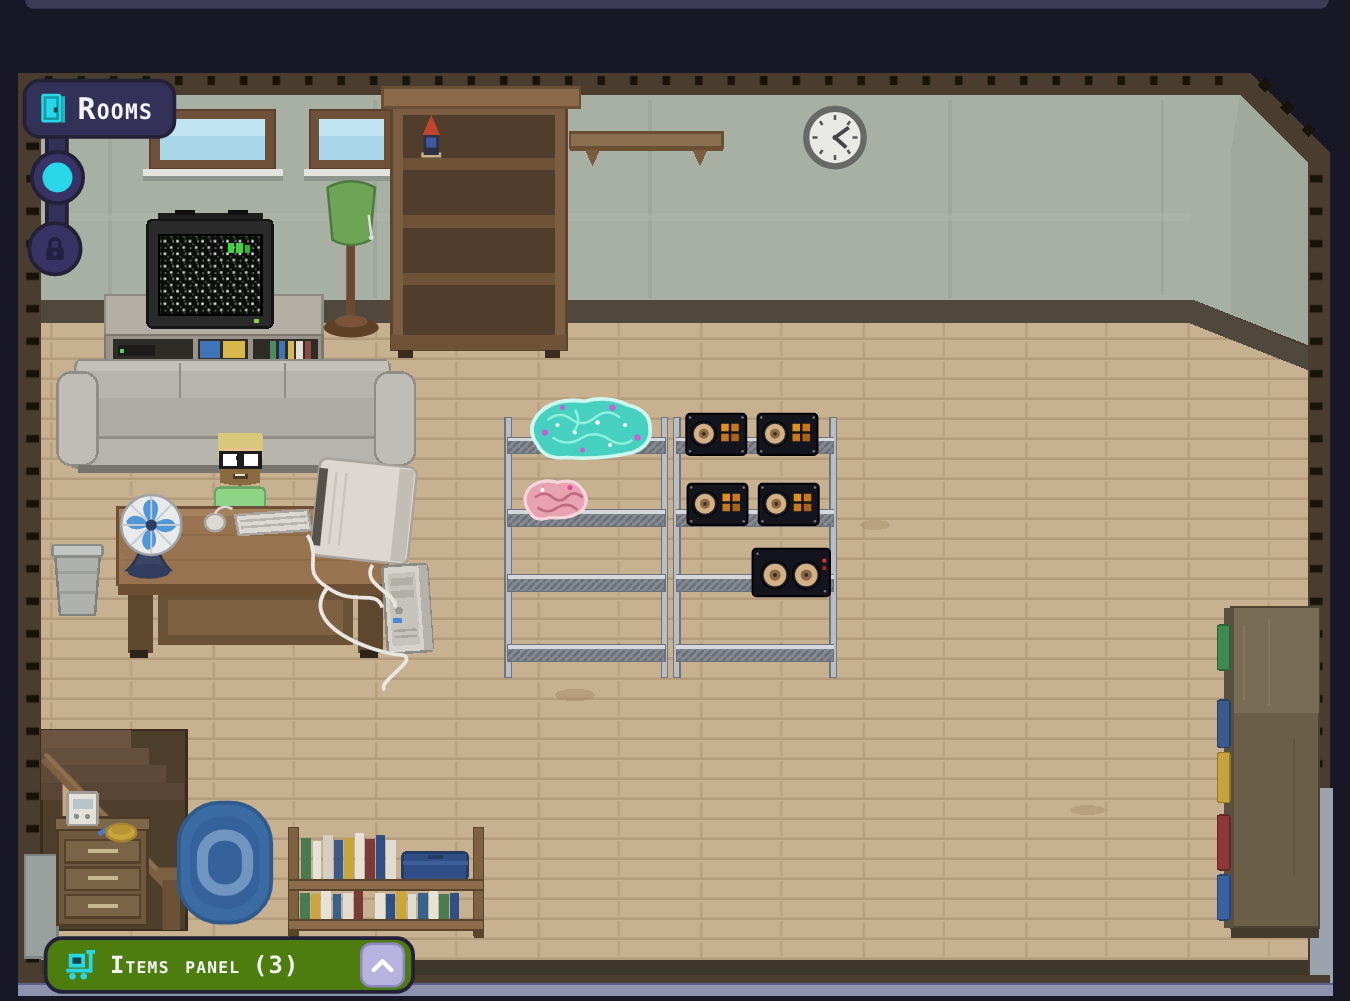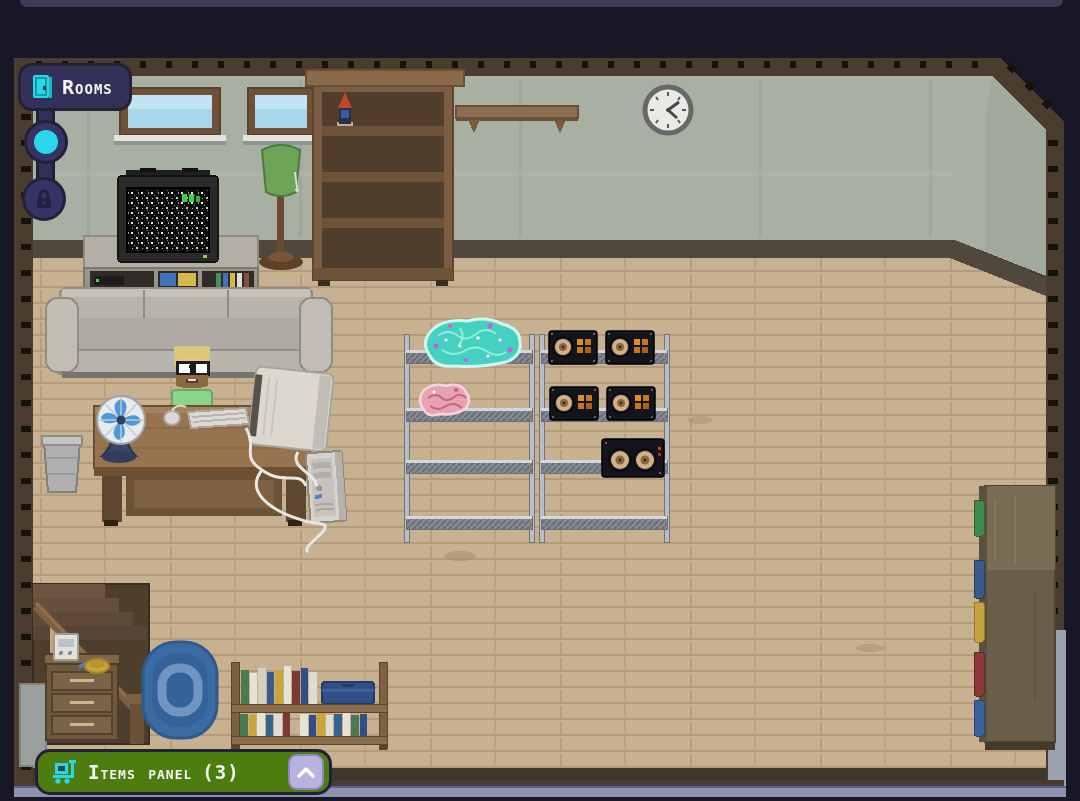--- a/index.html
+++ b/index.html
@@ -6,21 +6,21 @@
   .stage{position:relative;width:1080px;height:801px;background:#181726;overflow:hidden;
          font-family:"DejaVu Sans Mono","Liberation Mono",monospace;}
   .top-bar{position:absolute;left:20px;top:0;width:1043px;height:7px;background:#3d3b57;
            border-radius:0 0 10px 10px;}
   .scene-svg{position:absolute;left:0;top:0;}
   
   .rooms-btn{position:absolute;left:18px;top:63px;height:36px;padding:3px 16px 3px 10px;
              background:#343158;border:3px solid #232138;border-radius:14px;
              display:flex;align-items:center;gap:9px;cursor:pointer;z-index:30;}
   .ui-label{color:#f4f4f6;font-weight:bold;font-variant:small-caps;letter-spacing:1px;
-            font-size:20px;line-height:1;}
+            font-size:24px;line-height:1;}
   .nav-connector{position:absolute;left:36px;top:96px;width:13px;height:102px;
                  background:#343158;border:3px solid #232138;border-radius:8px;z-index:28;}
   .nav-node{position:absolute;width:38px;height:38px;border-radius:50%;
             background:#373364;border:3px solid #232138;z-index:29;
             display:flex;align-items:center;justify-content:center;cursor:pointer;}
   .nav-node .dot{width:24px;height:24px;border-radius:50%;background:#29d8e8;}
   .items-panel{position:absolute;left:35px;top:749px;width:272px;height:36px;
                background:#4d7c0f;border:3px solid #232138;border-radius:15px;
                display:flex;align-items:center;gap:10px;padding:2px 5px 2px 14px;z-index:30;}
   .items-panel .ui-label{font-size:19px;white-space:nowrap;}

